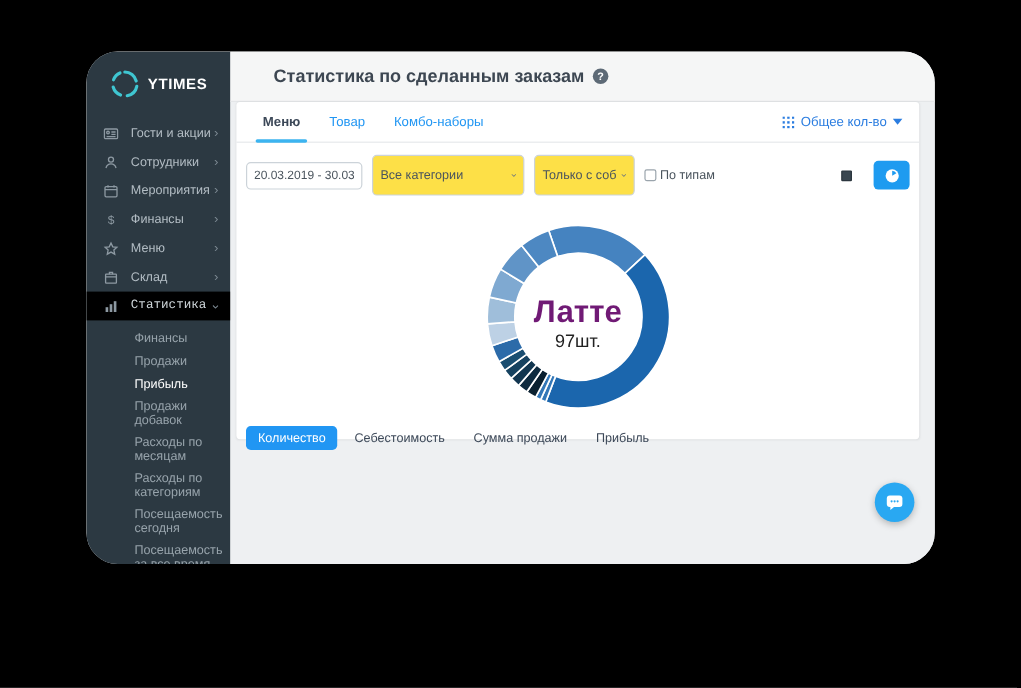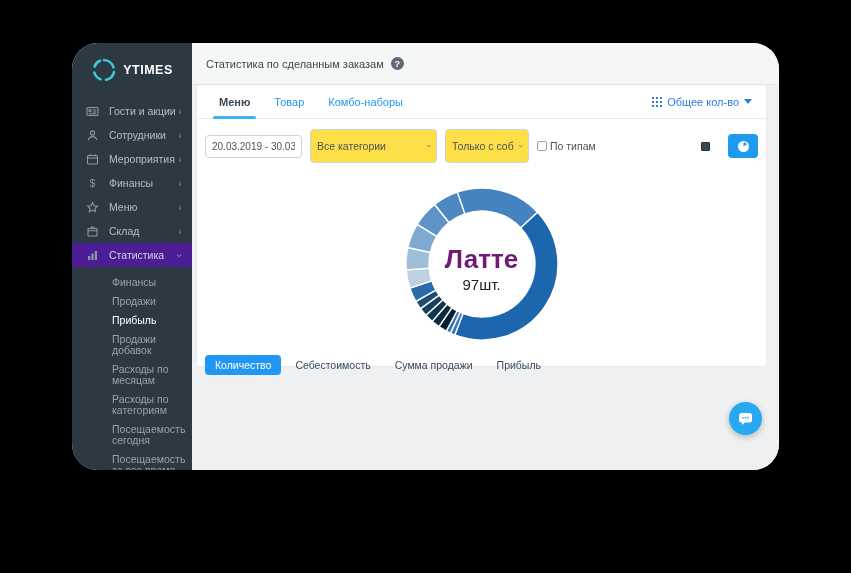--- a/index.html
+++ b/index.html
@@ -17,31 +17,31 @@
   .logo-mark { width:26px; height:26px; }
   .logo-text { color:#fff; font-weight:bold; font-size:12.5px; letter-spacing:.5px; }
   .nav { flex:1; }
   .nav-item { display:flex; align-items:center; height:24px; padding:0 10px 0 14px;
     cursor:pointer; }
   .nav-item .ni-icon { width:13px; height:13px; margin-right:10px; flex:none;
     display:flex; align-items:center; justify-content:center; }
   .nav-item .ni-label { flex:1; white-space:nowrap; overflow:hidden; }
   .chev { color:#7d8a93; font-size:11px; line-height:1; }
   .chev-down { display:inline-block; transform:rotate(90deg); }
-  .nav-item.active { background:#4c1d95; color:#cfd6da; }
+  .nav-item.active { background:#000000; color:#cfd6da;font-family:Liberation Mono, monospace; }
   .subnav { padding:6px 0 4px 0; }
   .subnav-item { padding:4px 10px 4px 40px; line-height:11px; color:#97a3ab; cursor:pointer; }
   .subnav-item.current { color:#fff; }
   svg.icon { stroke:#8d99a2; fill:none; stroke-width:1.1; }
 
   
   .main { flex:1; position:relative; display:flex; flex-direction:column; }
   .page-header { height:42px; background:#f5f6f6; border-bottom:1px solid #e4e6e8;
     display:flex; align-items:center; padding-left:14px; gap:7px; }
-  .page-title { font-size:11px; font-weight:normal; color:#3d4752; }
+  .page-title { font-size:15px; font-weight:bold; color:#3d4752;margin-left:22px; }
   .help-badge { width:13px; height:13px; border-radius:50%; background:#5d6a76;
     color:#fff; font-size:9px; font-weight:bold; display:flex; align-items:center;
     justify-content:center; cursor:pointer; }
   .content { flex:1; position:relative; background:#eef0f2; }
   .card { position:absolute; left:5px; right:13px; top:0; height:281px;
     background:#fff; border-radius:3px; box-shadow:0 0 2px rgba(0,0,0,.08); }
 
   
   .tab-row { height:34px; border-bottom:1px solid #e7e9eb; display:flex;
     align-items:stretch; padding:0 10px; }

